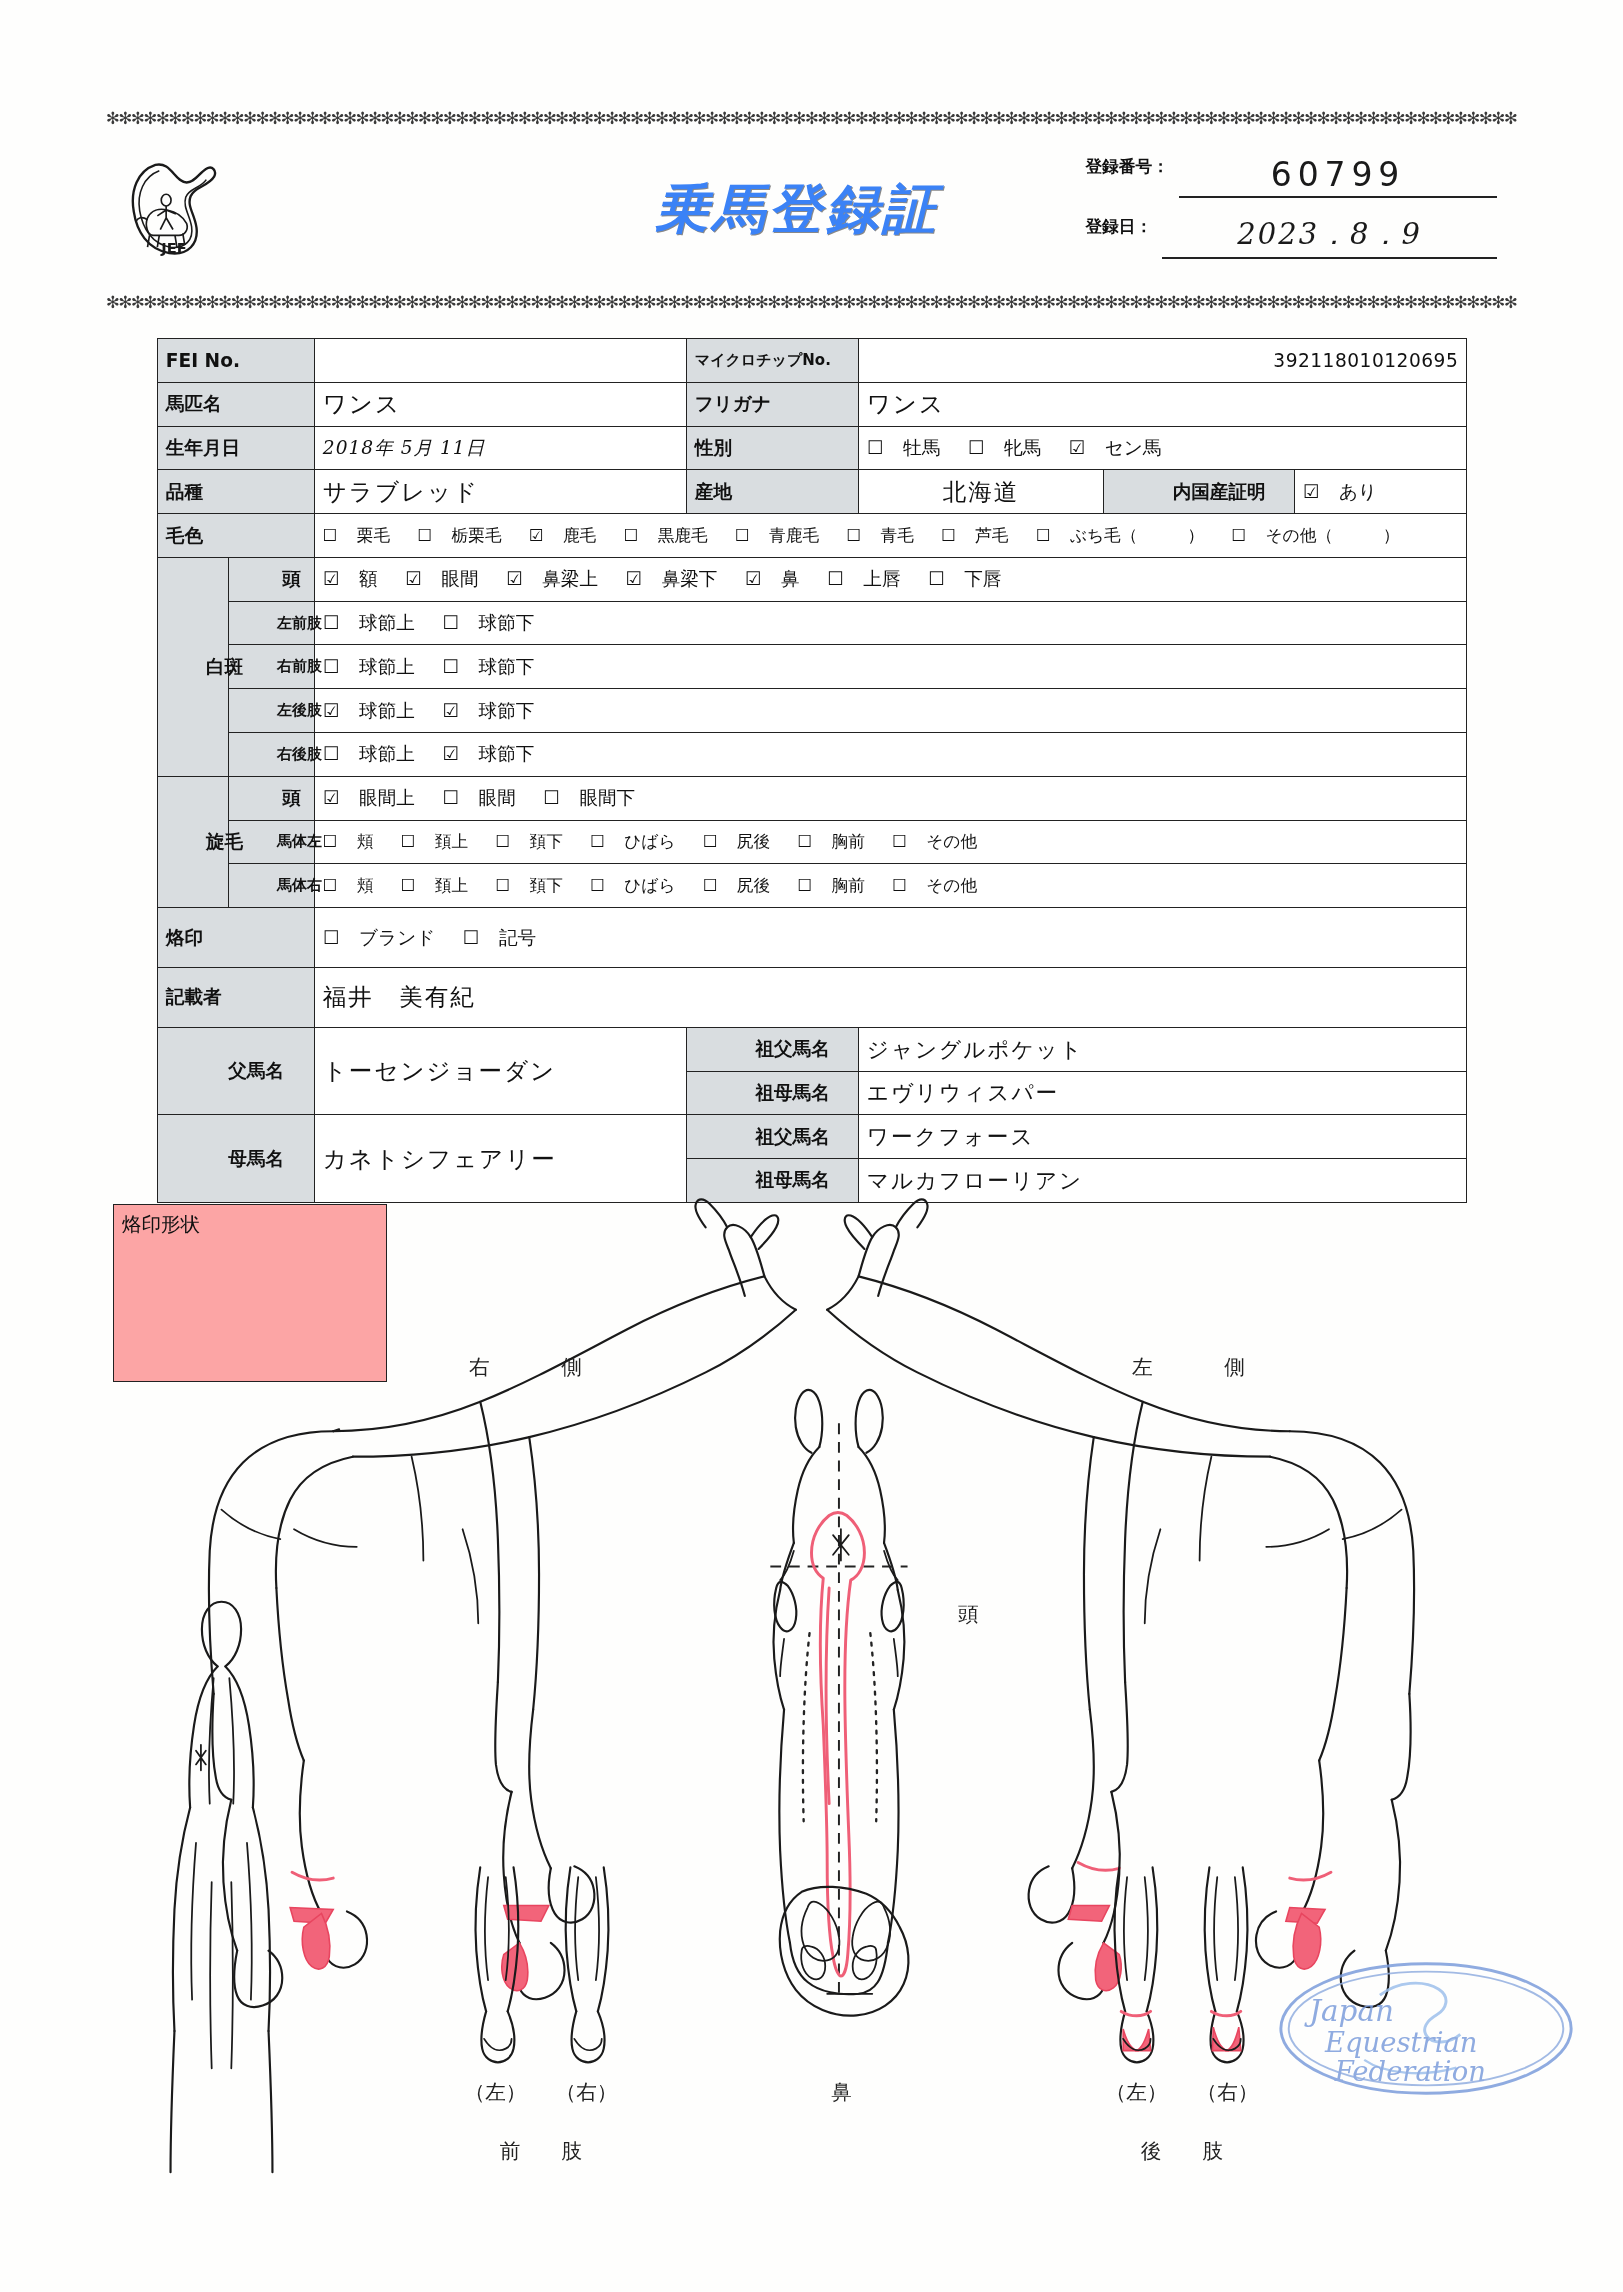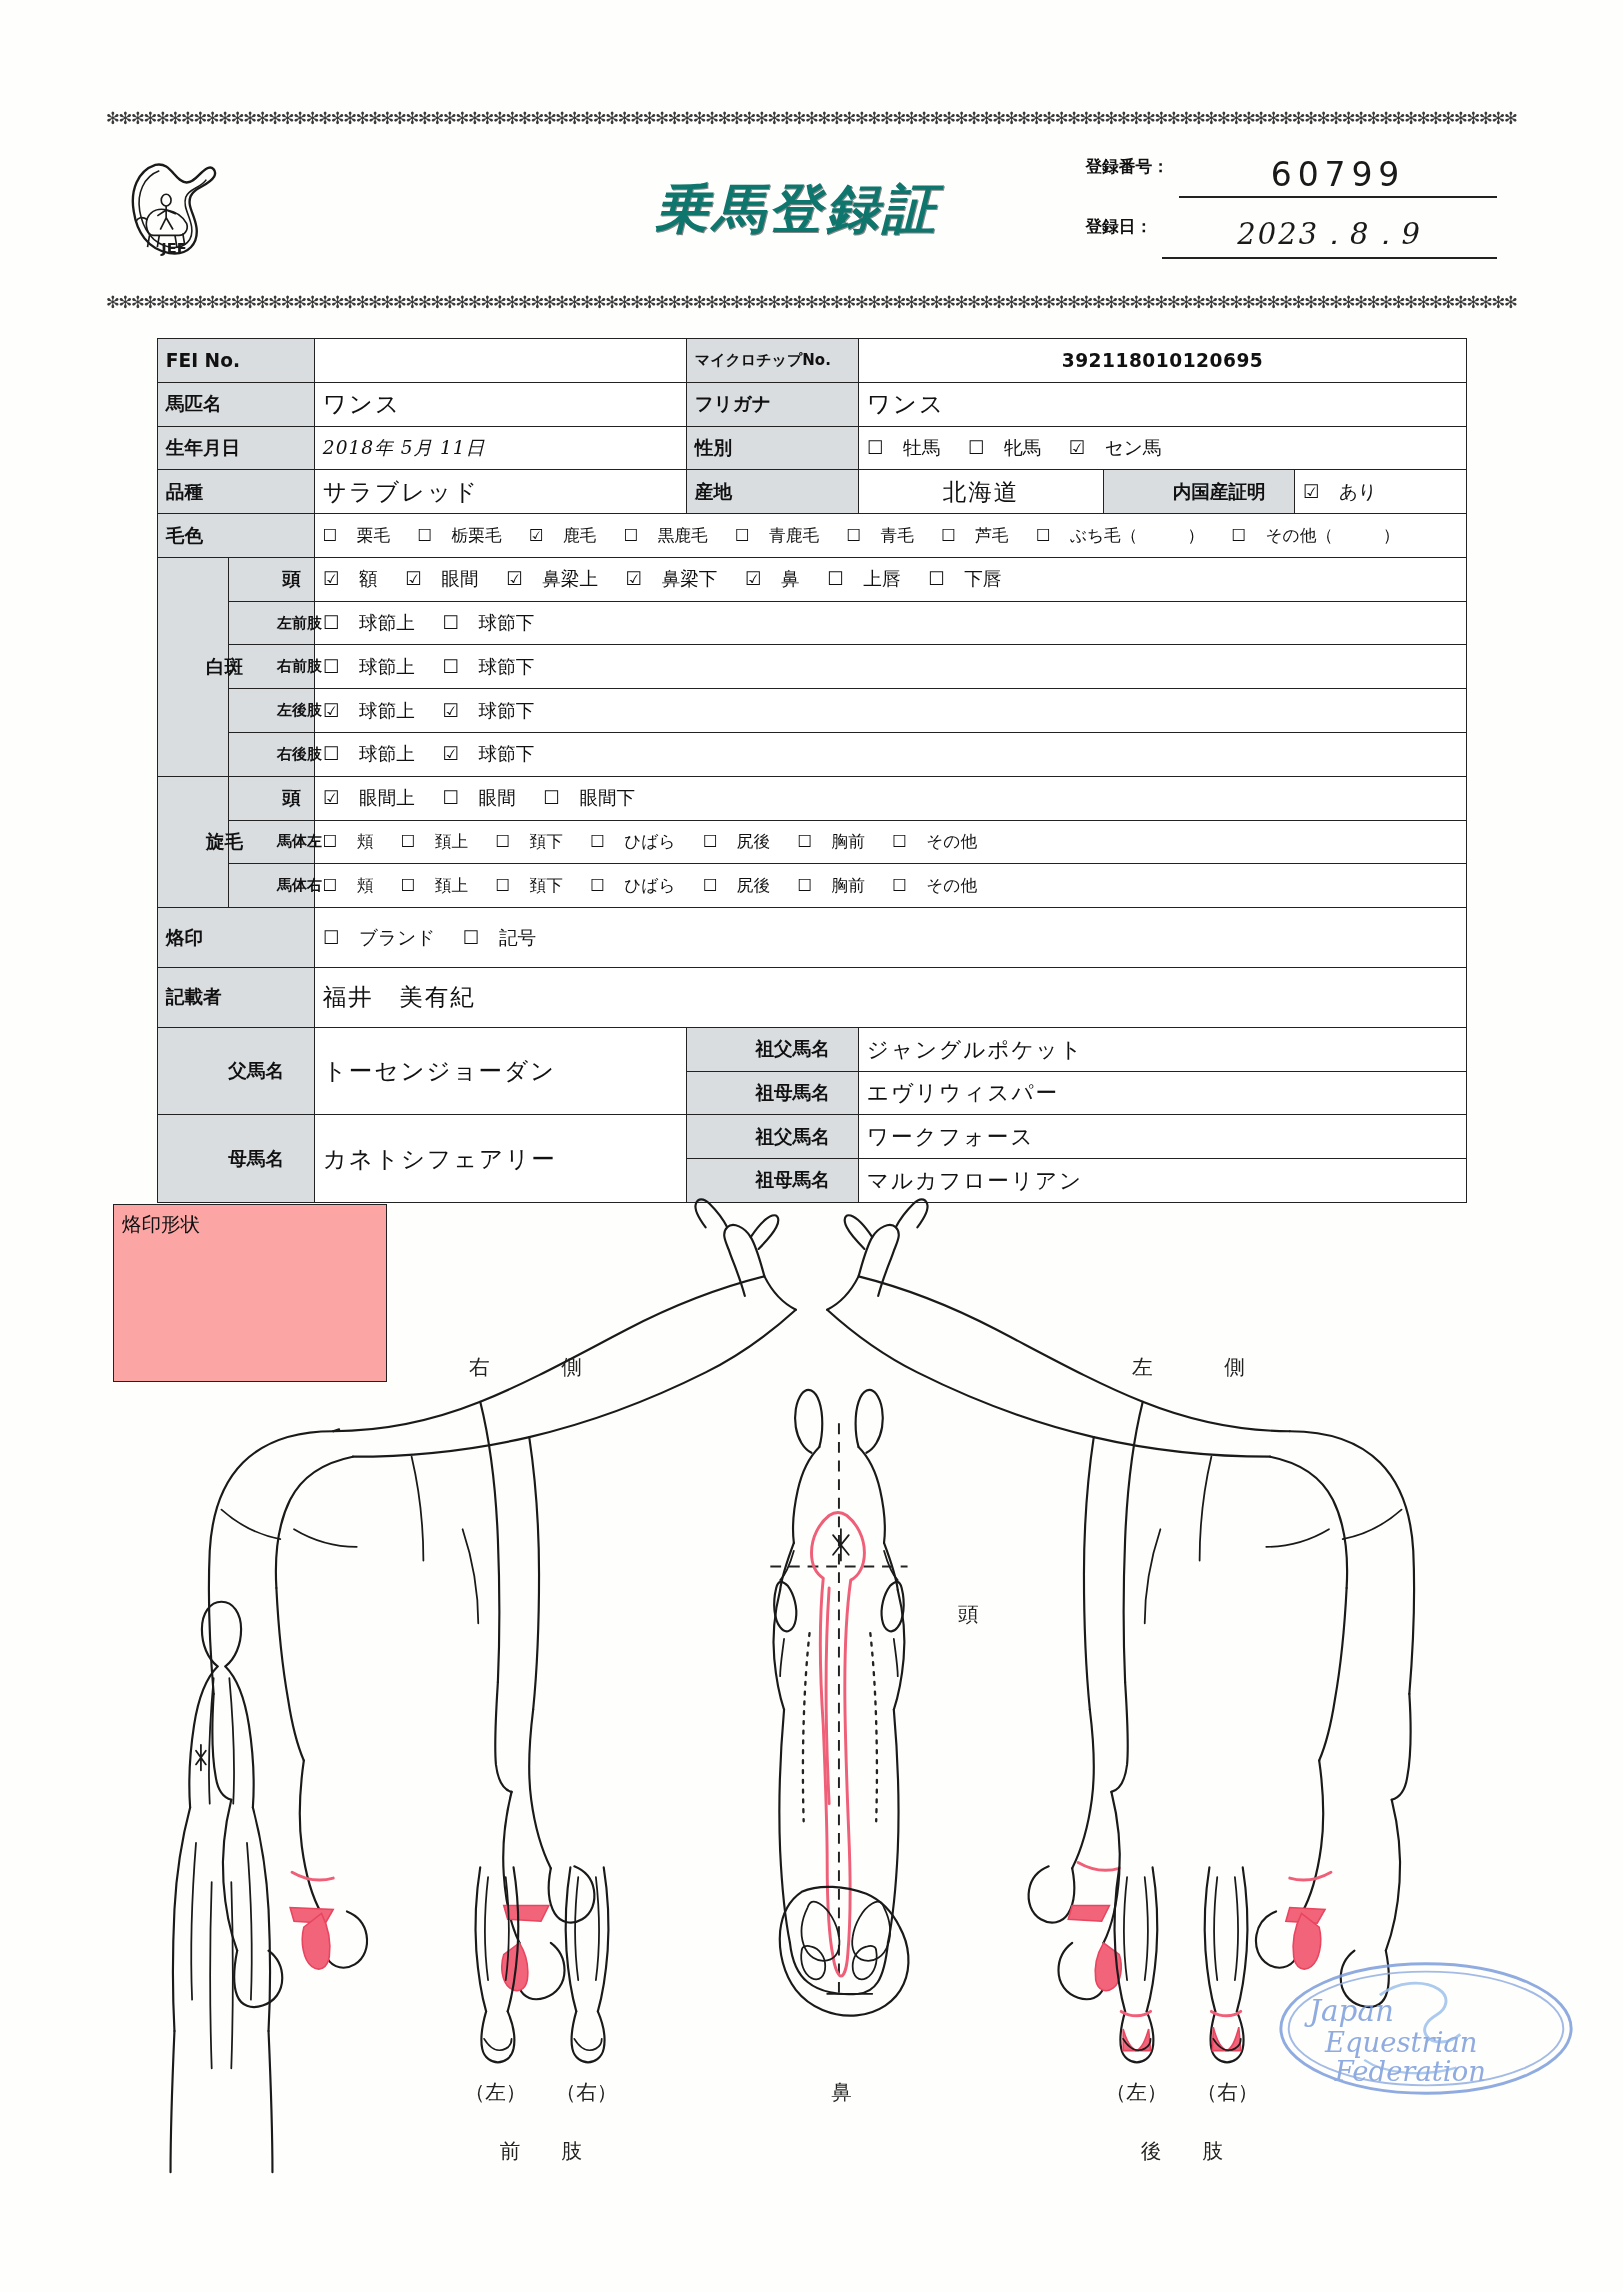--- a/index.html
+++ b/index.html
@@ -28,21 +28,21 @@
   .org-text{padding-top:5.9px;}
   .org-jp{font-size:21.6px;font-weight:700;font-style:italic;letter-spacing:0.5px;line-height:1;color:#1b1b1b;}
   .org-jp .small{font-size:13.7px;letter-spacing:0;}
   .org-en{font-size:18.6px;font-style:italic;font-weight:600;margin-top:4.9px;color:#222;
           border-bottom:2px solid #222;padding-bottom:2.9px;display:inline-block;}
   .org-addr{font-size:13.2px;font-style:italic;font-weight:700;margin-top:2.9px;line-height:1.25;color:#222;}
 
   .doc-title{
     position:absolute;left:549px;top:27.4px;
     font-size:53px;font-weight:800;font-style:italic;letter-spacing:3.9px;
-    color:#0f766e;text-shadow:1px 1px 0 #888;
+    color:#3b82f6;text-shadow:1px 1px 0 #888;
   }
 
   .regbox{position:absolute;right:19.6px;top:7.8px;width:412px;}
   .regrow{display:flex;align-items:flex-start;gap:9.8px;margin-bottom:17.6px;}
   .reglab{font-size:16.7px;font-weight:600;white-space:nowrap;padding-bottom:3.9px;}
   .regval{
     flex:1;border-bottom:2.5px solid #222;text-align:center;
     font-size:33px;letter-spacing:5.9px;padding-bottom:2px;color:#1a1a1a;
     font-family:"DejaVu Sans",sans-serif;
   }
@@ -58,21 +58,21 @@
   .lab{background:#d9dde0;font-weight:600;font-size:18.6px;text-align:left;white-space:nowrap;}
   .lab.sm{font-size:15px;}
   .lab.c{text-align:center;padding-left:48px;}
   .val{background:#fff;}
   .hand{font-family:"DejaVu Serif",serif;font-style:italic;font-size:24.5px;letter-spacing:1px;color:#1a1a1a;}
   .hand.k{font-style:normal;font-family:"DejaVu Sans",sans-serif;font-size:23.5px;letter-spacing:2px;}
   .ctr{text-align:center;}
   .chk{white-space:nowrap;font-size:17.6px;}
   .chk span{margin-right:13.7px;display:inline-block;}
   .box{font-family:"DejaVu Sans",sans-serif;}
-  .mcnum{text-align:center;font-size:20.6px;letter-spacing:0.5px;font-weight:bold;}
+  .mcnum{text-align:right;font-size:20.6px;letter-spacing:0.5px;}
 
   
   .brandbox{position:absolute;left:113px;top:1204px;width:272px;height:176px;border:1.6px solid #222;background:#fca5a5;}
   .brandbox .t{font-size:19.6px;padding:5.9px 7.8px;}
 
   .sidelab{position:absolute;font-size:20.6px;letter-spacing:25.5px;color:#222;}
   #lab-right{left:469px;top:1353px;}
   #lab-left{left:1132px;top:1353px;}
   #lab-head{left:958px;top:1600px;letter-spacing:0;}
 

